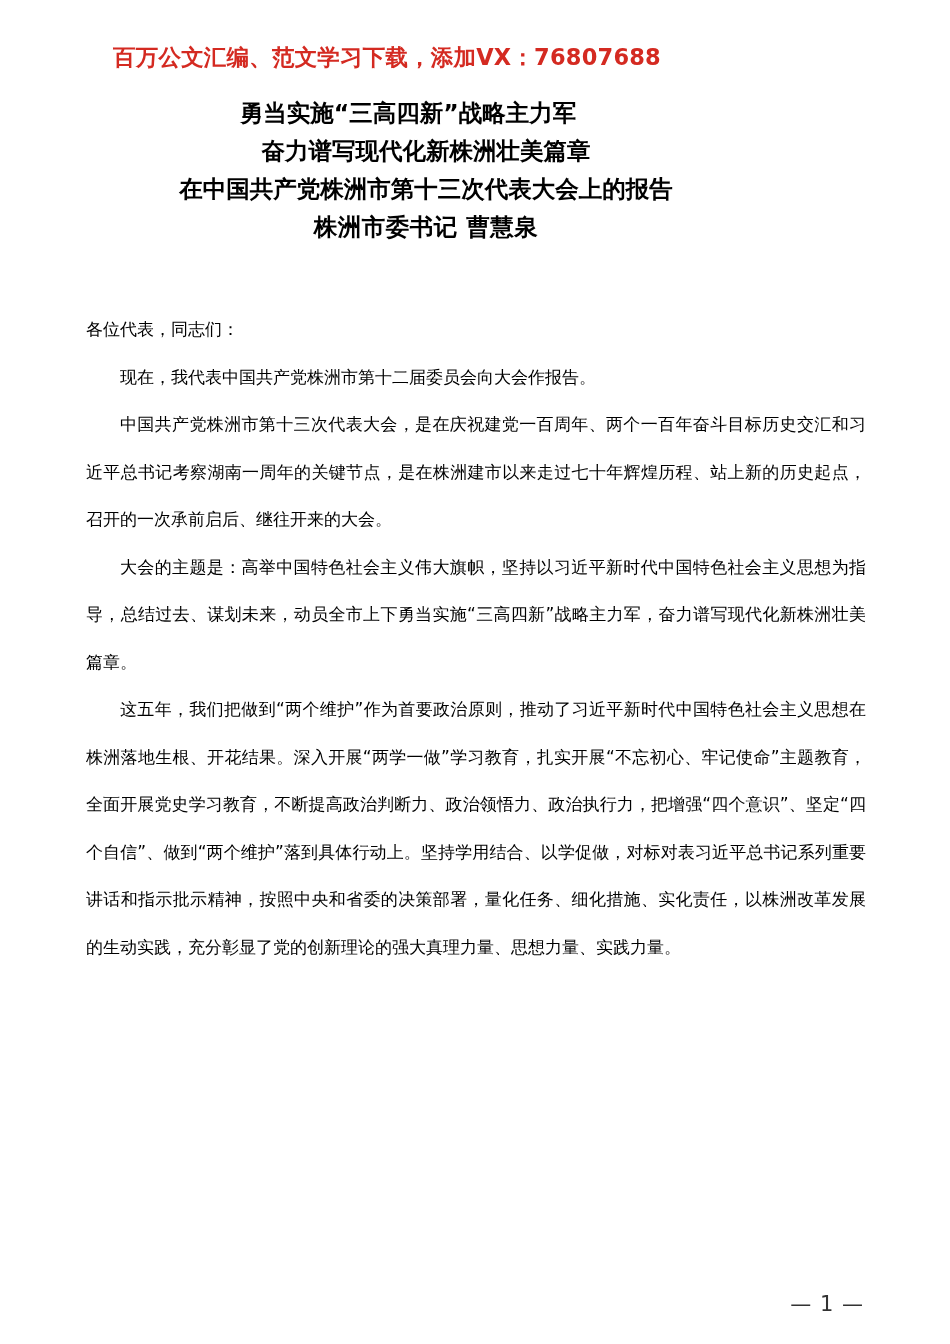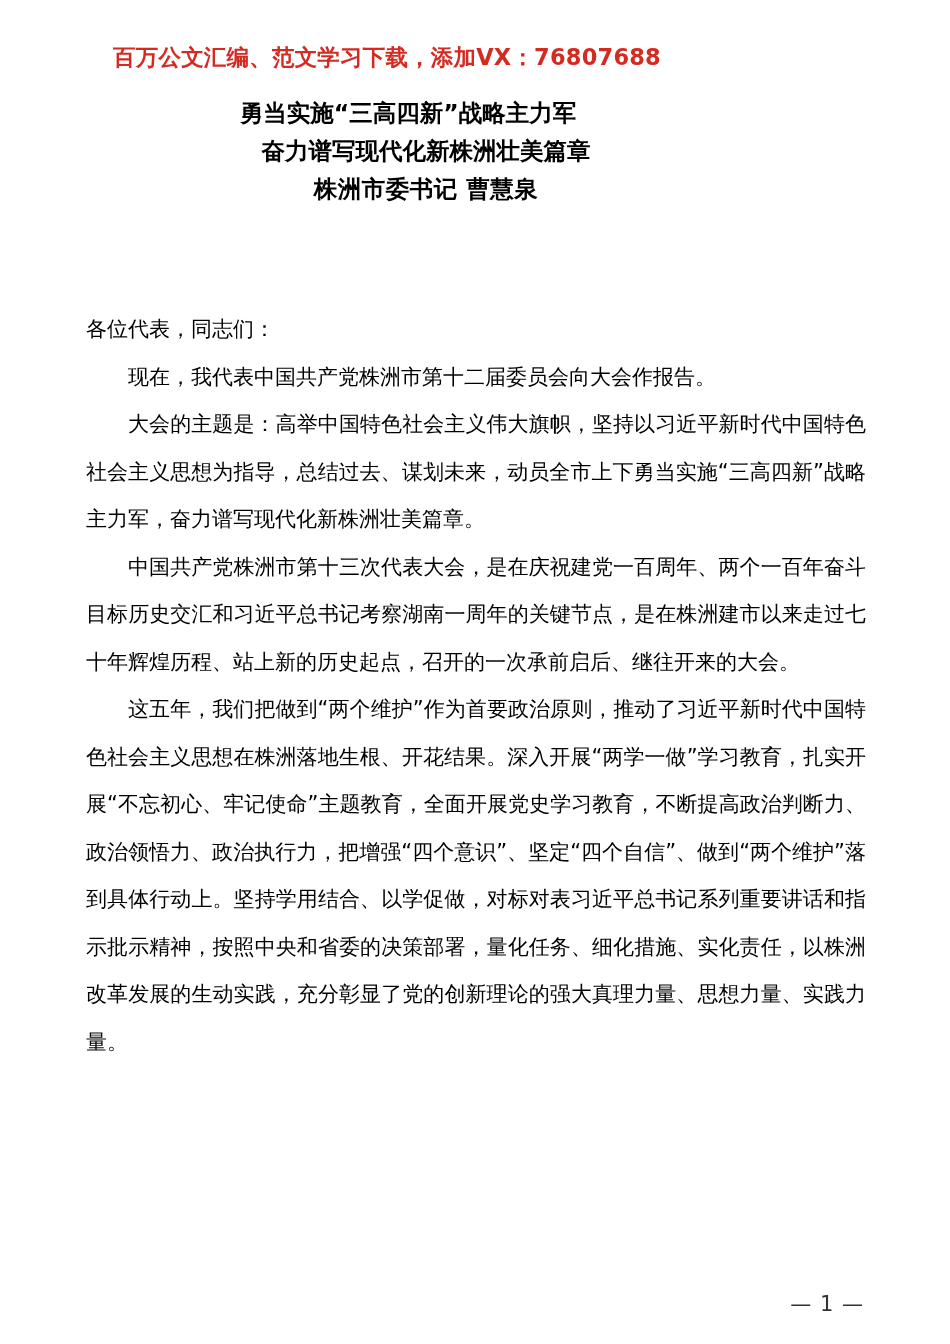--- a/index.html
+++ b/index.html
@@ -62,21 +62,21 @@
     letter-spacing: 0.3px;
   }
   
   .body-block {
     position: absolute;
     top: 306px;
     left: 86px;
     width: 780px;
   }
   .para {
-    font-size: 21px;
+    font-size: 17px;
     line-height: 47.5px;
     color: #000000;
     text-align: justify;
     text-justify: inter-character;
     margin: 0;
     text-indent: 0;
     word-break: break-all;
   }
   .para.indent {
     text-indent: 2em;
@@ -103,32 +103,33 @@
 </head>
 <body>
 
 <div class="page">
 
   <div class="promo-header" style="color: rgb(212, 42, 33);">百万公文汇编、范文学习下载，添加VX：76807688</div>
 
   <div class="title-block">
     <div class="title-line">勇当实施“三高四新”战略主力军</div>
     <div class="title-line sub">奋力谱写现代化新株洲壮美篇章</div>
+    <div class="title-line sub">在中国共产党株洲市第十三次代表大会上的报告</div>
     <div class="title-line byline">株洲市委书记  曹慧泉</div>
   </div>
 
   <div class="body-block">
 
     <p class="para">各位代表，同志们：</p>
 
     <p class="para indent">现在，我代表中国共产党株洲市第十二届委员会向大会作报告。</p>
 
+    <p class="para indent">中国共产党株洲市第十三次代表大会，是在庆祝建党一百周年、两个一百年奋斗目标历史交汇和习近平总书记考察湖南一周年的关键节点，是在株洲建市以来走过七十年辉煌历程、站上新的历史起点，召开的一次承前启后、继往开来的大会。</p>
+
     <p class="para indent">大会的主题是：高举中国特色社会主义伟大旗帜，坚持以习近平新时代中国特色社会主义思想为指导，总结过去、谋划未来，动员全市上下勇当实施“三高四新”战略主力军，奋力谱写现代化新株洲壮美篇章。</p>
-
-    <p class="para indent">中国共产党株洲市第十三次代表大会，是在庆祝建党一百周年、两个一百年奋斗目标历史交汇和习近平总书记考察湖南一周年的关键节点，是在株洲建市以来走过七十年辉煌历程、站上新的历史起点，召开的一次承前启后、继往开来的大会。</p>
 
 
 
     <p class="para indent">这五年，我们把做到“两个维护”作为首要政治原则，推动了习近平新时代中国特色社会主义思想在株洲落地生根、开花结果。深入开展“两学一做”学习教育，扎实开展“不忘初心、牢记使命”主题教育，全面开展党史学习教育，不断提高政治判断力、政治领悟力、政治执行力，把增强“四个意识”、坚定“四个自信”、做到“两个维护”落到具体行动上。坚持学用结合、以学促做，对标对表习近平总书记系列重要讲话和指示批示精神，按照中央和省委的决策部署，量化任务、细化措施、实化责任，以株洲改革发展的生动实践，充分彰显了党的创新理论的强大真理力量、思想力量、实践力量。</p>
 
   </div>
 
   <div class="footer">
     <span class="page-number">— 1 —</span>
   </div>

